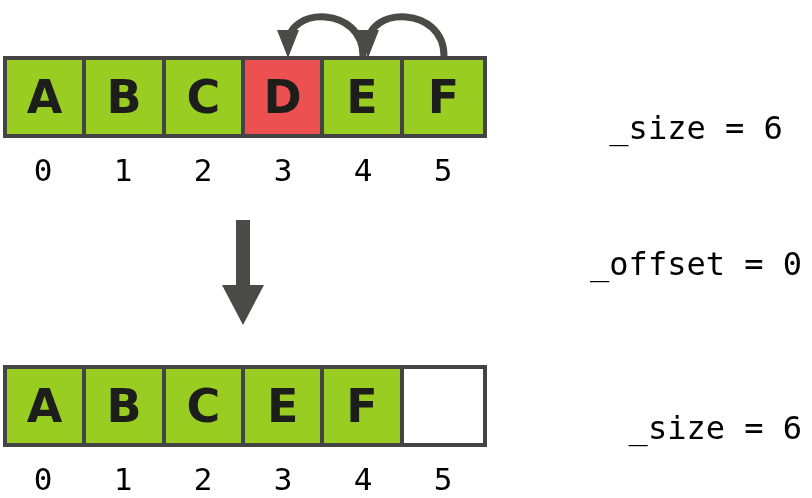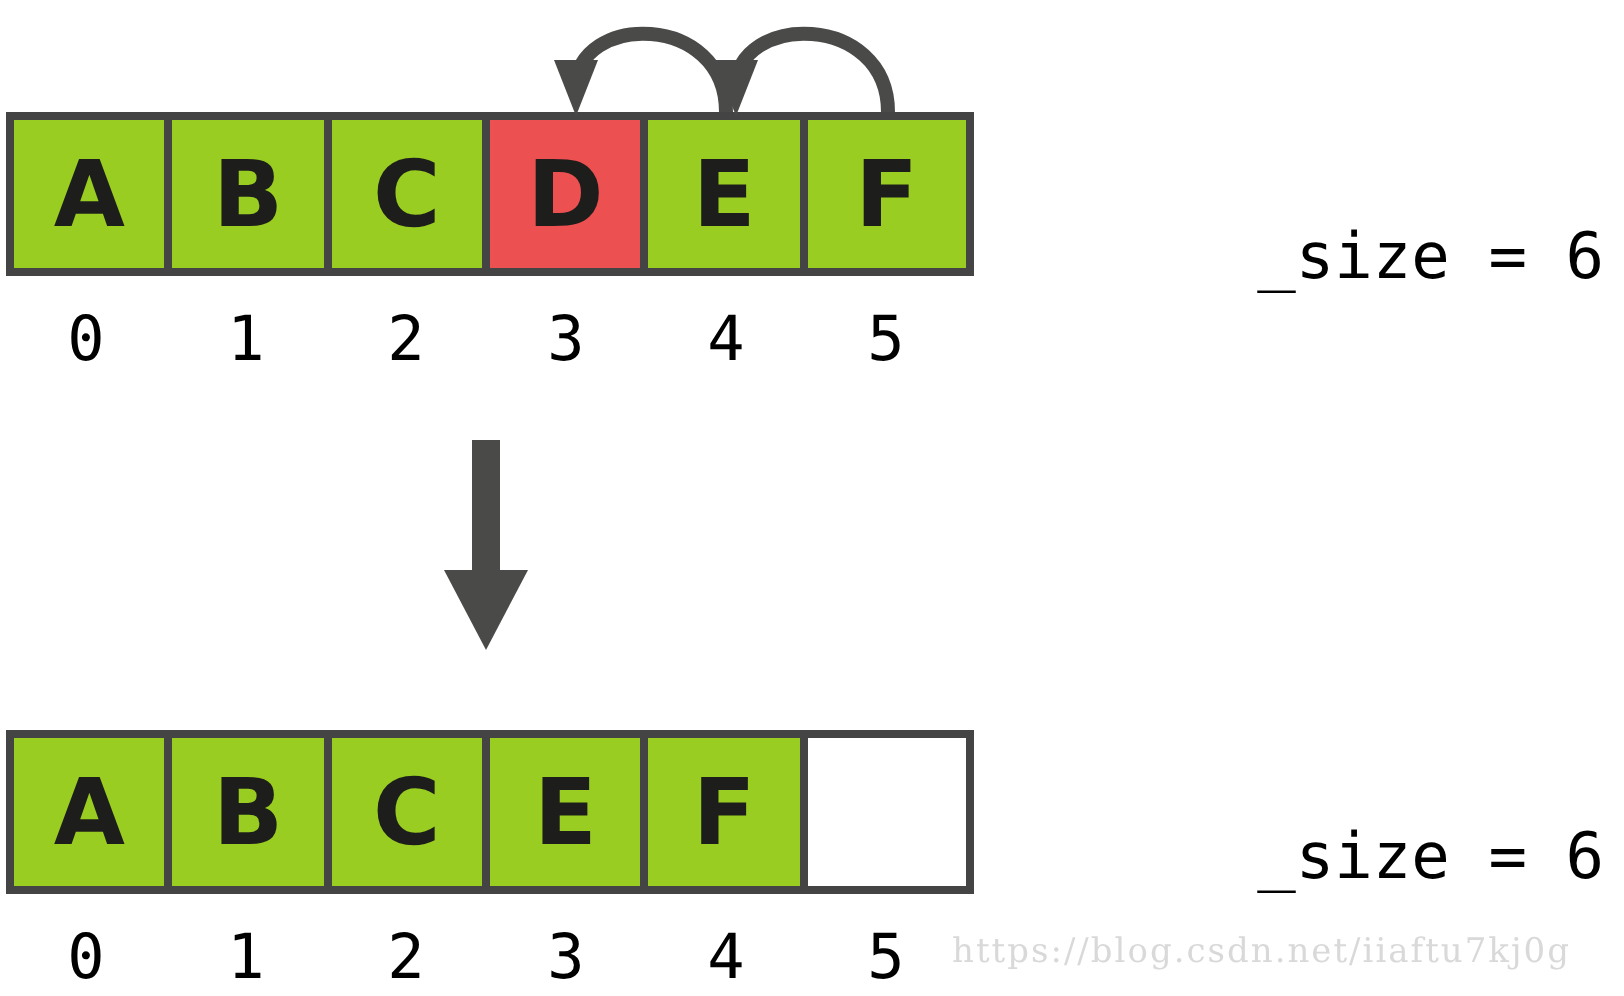--- a/index.html
+++ b/index.html
@@ -149,23 +149,23 @@
     <div class="index-cell">0</div>
     <div class="index-cell">1</div>
     <div class="index-cell">2</div>
     <div class="index-cell">3</div>
     <div class="index-cell">4</div>
     <div class="index-cell">5</div>
   </div>
 
   <div class="fields" style="top:22px;">
     <div class="field-line">_size = 6</div>
+    <div class="field-line">_offset = 0</div>
   </div>
 
   <div class="fields" style="top:322px;">
     <div class="field-line">_size = 6</div>
     
     
   </div>
 
-  <div class="watermark">https://blog.csdn.net/iiaftu7kj0g</div>
 
 </div>
 
 </body></html>

